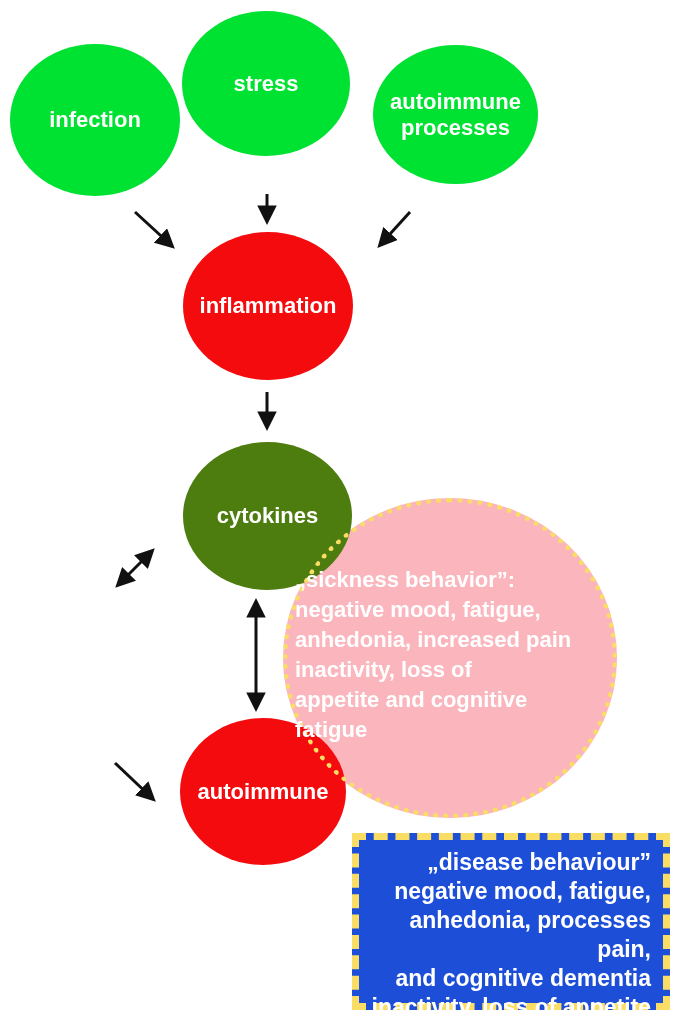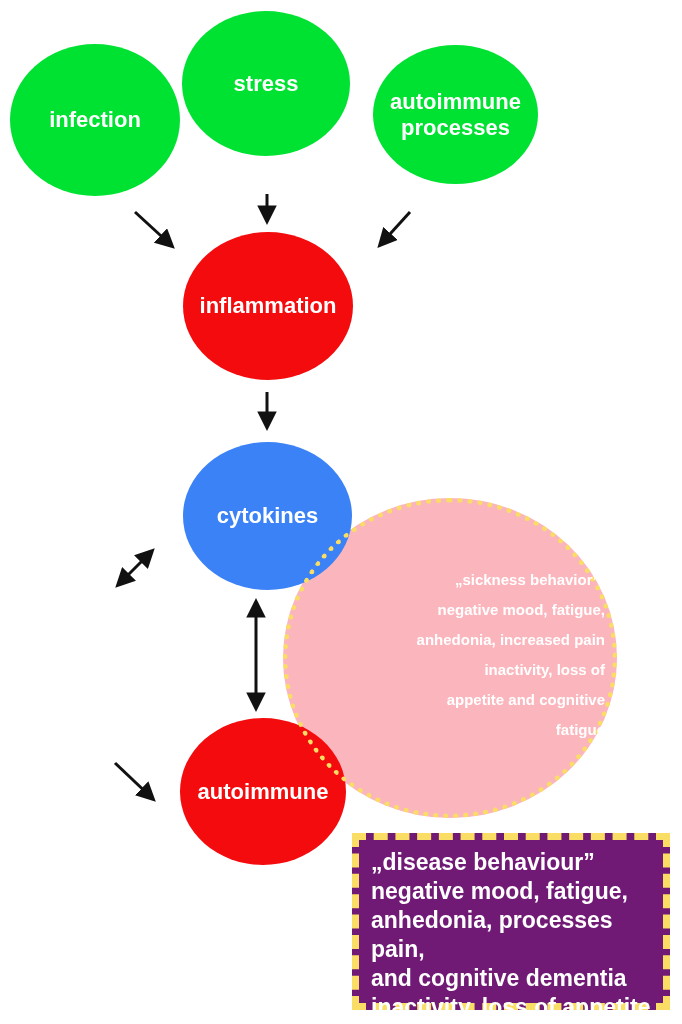--- a/index.html
+++ b/index.html
@@ -14,21 +14,21 @@
     position:absolute;
     border-radius:50%;
     display:flex;align-items:center;justify-content:center;
     flex-direction:column;
     color:#ffffff;font-weight:bold;font-size:22px;line-height:26px;
     text-align:center;
     z-index:2;
   }
   .green{background:#00E232;}
   .red{background:#F40B0E;}
-  .orange{background:#3b82f6;}
+  .orange{background:#4d7c0f;}
   .pink{background:#FA87CD;}
 
   #node-infection{left:10px;top:44px;width:170px;height:152px;}
   #node-stress{left:182px;top:11px;width:168px;height:145px;}
   #node-autoimmune{left:373px;top:45px;width:165px;height:139px;}
   #node-inflammation{left:183px;top:232px;width:170px;height:148px;}
   #node-cytokines{left:183px;top:442px;width:169px;height:148px;}
   #node-brain{left:12px;top:602px;width:166px;height:150px;}
   #node-depression{left:180px;top:718px;width:166px;height:147px;}
 
@@ -36,29 +36,30 @@
     position:absolute;left:283px;top:498px;width:334px;height:320px;
     background:#FBB6BD;border-radius:50%;z-index:1;
   }
   #sickness-ring{
     position:absolute;left:283px;top:498px;width:334px;height:320px;
     border:5px dotted #FADD64;border-radius:50%;box-sizing:border-box;
     z-index:4;
     display:flex;align-items:center;justify-content:center;
   }
   #sickness-text{
-    color:#ffffff;font-weight:bold;font-size:15px;line-height:30px;
-    text-align:right;width:310px;margin-top:-6px;
+    color:#ffffff;font-weight:bold;font-size:22px;line-height:30px;
+    text-align:left;width:310px;margin-top:-6px;
   }
   #disease-rect{
     position:absolute;left:352px;top:833px;width:318px;height:177px;
-    background:#701a75;border:7px dashed #FADD64;box-sizing:border-box;
+    background:#1d4ed8;border:7px dashed #FADD64;box-sizing:border-box;
     z-index:2;
     color:#ffffff;font-weight:bold;font-size:23px;line-height:29px;
     padding:8px 12px;
+    text-align:right;
   }
   #arrows{
     position:absolute;left:0;top:0;width:682px;height:1024px;
     z-index:3;pointer-events:none;
   }
 </style>
 </head>
 <body>
 
 <div id="canvas">

